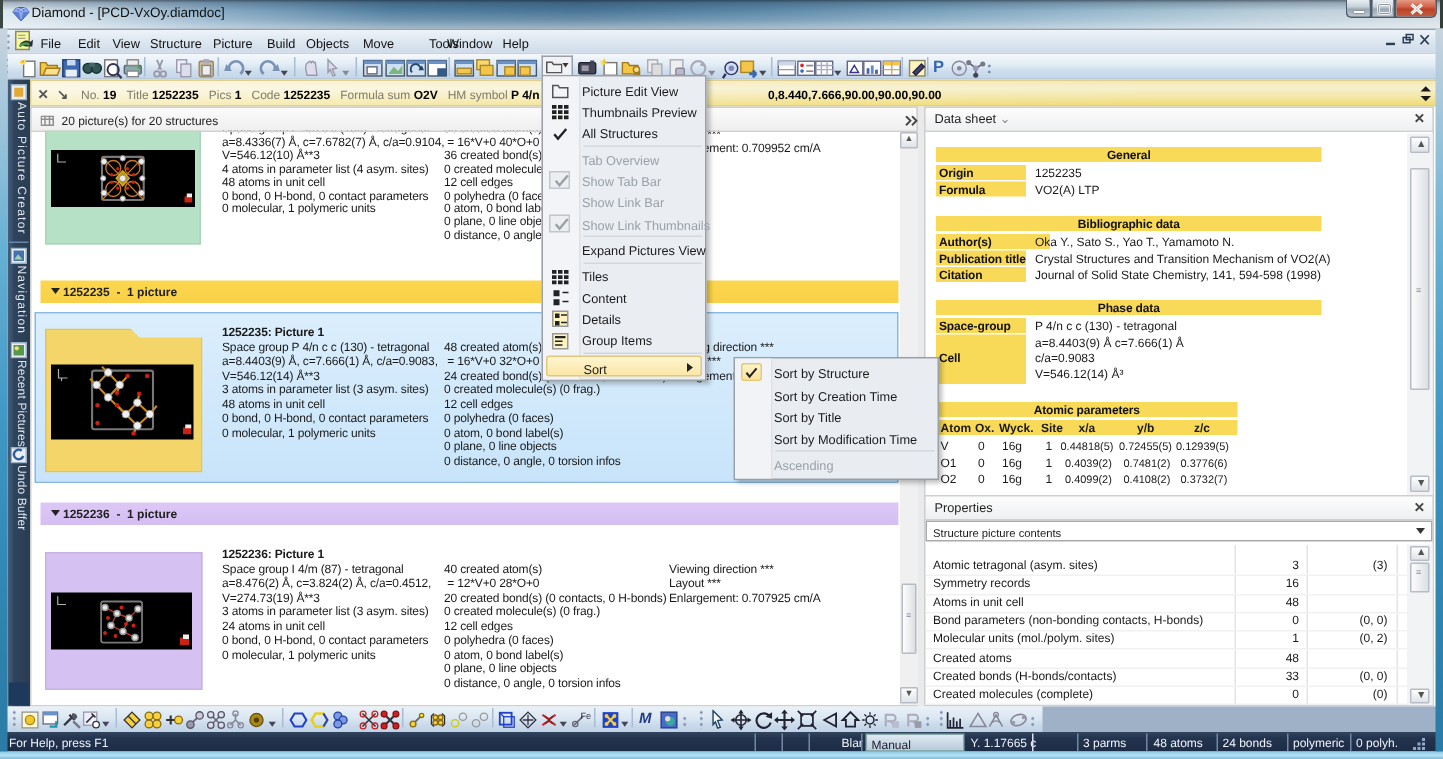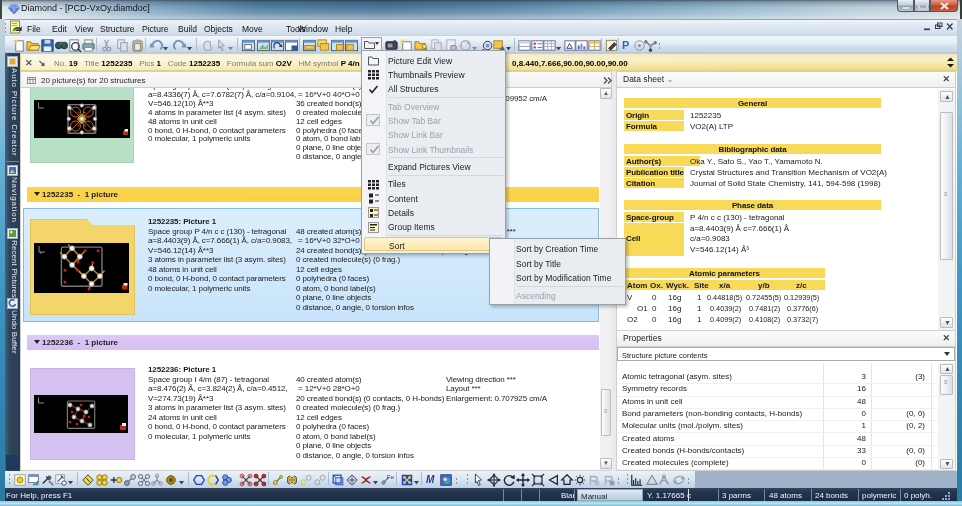--- a/index.html
+++ b/index.html
@@ -54,21 +54,21 @@
 #btbar{left:0;top:471px;width:962px;height:17px;background:linear-gradient(180deg,#eaf1f8 0%,#dbe7f2 45%,#c9d9ea 75%,#bfd2e5 100%)}
 #btdock{left:695px;top:471px;width:267px;height:17px;background:#9fb1c6}
 
 #sbar{left:0;top:488px;width:962px;height:13px;background:linear-gradient(180deg,#33445f 0%,#23344f 30%,#1d2c46 100%);color:#f0f4fa;font-size:8px}
 #sbar .seg{position:absolute;top:3px}
 #sbar .vsep{position:absolute;top:1px;width:1px;height:12px;background:#7287a5}
 #winborder2{left:0;top:19px;width:5px;height:487px;background:linear-gradient(180deg,#c9d4de 0%,#a8c8dc 10%,#66b0d4 30%,#3e96c4 55%,#2f84b0 80%,#2a7aa4 100%)}
 #winborder3{left:957px;top:19px;width:5px;height:487px;background:linear-gradient(180deg,#c9d4de 0%,#a8c8dc 10%,#66b0d4 30%,#3e96c4 55%,#2f84b0 80%,#2a7aa4 100%)}
 #winborder4{left:0;top:501px;width:962px;height:5px;background:linear-gradient(180deg,#8cc8e4,#b6e2f4 50%,#7cbcd8)}
 
-#dmenu{left:361px;top:50px;width:145px;background:#eaeef3;border:1px solid #9aa0a8;box-shadow:2px 2px 3px rgba(0,0,0,.25);padding:2px 0;z-index:50}
+#dmenu{left:361px;top:50px;width:110px;background:#eaeef3;border:1px solid #9aa0a8;box-shadow:2px 2px 3px rgba(0,0,0,.25);padding:2px 0;z-index:50}
 #dmenu .gut{position:absolute;left:0;top:0;bottom:0;width:25px;background:#f2f4f7;border-right:1px solid #dde0e5}
 .mitem{position:relative;height:14.35px;font-size:8.5px;color:#1a1a1a;padding:2.5px 4px 0 26px;white-space:nowrap}
 .mitem.dis{color:#9aa0a8}
 .msep{height:1px;background:#d4d8dd;margin:1px 2px 1px 27px}
 .mitem .micon{position:absolute;left:5px;top:1px;width:13px;height:13px}
 .hl{background:linear-gradient(180deg,#fdf4d0,#fbe7a6);border:1px solid #e2c87e;border-radius:2px;margin:0 2px;padding-left:24px}
 .mchk{position:absolute;left:4px;top:1px;width:14px;height:12px}
 .sub-arrow{position:absolute;right:5px;top:4px;width:0;height:0;border-left:4px solid #222;border-top:3px solid transparent;border-bottom:3px solid transparent}
 #smenu{left:489px;top:238px;width:137px;background:#e9edf2;border:1px solid #9aa0a8;box-shadow:2px 2px 3px rgba(0,0,0,.25);padding:2px 0;z-index:60}
 #smenu .gut{position:absolute;left:0;top:0;bottom:0;width:25px;background:#f1f3f6;border-right:1px solid #dde0e5}
@@ -631,21 +631,21 @@
     <span style="position:absolute;left:172px">z/c</span>
   </div>
 <div class="a" style="left:624px;top:291.5px;width:201px;line-height:10.8px">
  <span style="position:absolute;left:3px;top:1px">V</span>
     <span style="position:absolute;left:28px;top:1px">0</span>
     <span style="position:absolute;left:44px;top:1px">16g</span>
     <span style="position:absolute;left:73px;top:1px">1</span>
     <span class="nm" style="left:83px;top:1px">0.44818(5)</span>
     <span class="nm" style="left:122px;top:1px">0.72455(5)</span>
     <span class="nm" style="left:160px;top:1px">0.12939(5)</span>
- <span style="position:absolute;left:13px;top:12px">O1</span>
+ <span style="position:absolute;left:3px;top:12px">O1</span>
     <span style="position:absolute;left:28px;top:12px">0</span>
     <span style="position:absolute;left:44px;top:12px">16g</span>
     <span style="position:absolute;left:73px;top:12px">1</span>
     <span class="nm" style="left:86px;top:12px">0.4039(2)</span>
     <span class="nm" style="left:125px;top:12px">0.7481(2)</span>
     <span class="nm" style="left:163px;top:12px">0.3776(6)</span>
  <span style="position:absolute;left:3px;top:23px">O2</span>
     <span style="position:absolute;left:28px;top:23px">0</span>
     <span style="position:absolute;left:44px;top:23px">16g</span>
     <span style="position:absolute;left:73px;top:23px">1</span>
@@ -1072,18 +1072,21 @@
           <rect x="3" y="6" width="5" height="1"></rect>
           <rect x="3" y="8.5" width="5" height="1"></rect>
         </g>
       </svg>Group Items</div>
   <div class="msep"></div>
   <div class="mitem hl">Sort<span class="sub-arrow"></span></div>
 </div>
 
 <div class="a" id="smenu">
   <div class="gut"></div>
+  <div class="sitem"><span class="mchk" style="background:linear-gradient(180deg,#fdf2c9,#fbe39a);border:1px solid #e4c972;border-radius:2px"></span><svg class="micon" style="position:absolute;left:5px;top:2px;width:12px;height:11px" viewBox="0 0 13 13">
+        <path d="M2.5 6.5 L5 9.5 L10.5 3" stroke="#222" stroke-width="1.6" fill="none"></path>
+      </svg>Sort by Structure</div>
   <div class="sitem">Sort by Creation Time</div>
   <div class="sitem">Sort by Title</div>
   <div class="sitem">Sort by Modification Time</div>
   <div class="msep"></div>
   <div class="sitem dis">Ascending</div>
 </div>
 
 </body></html>

